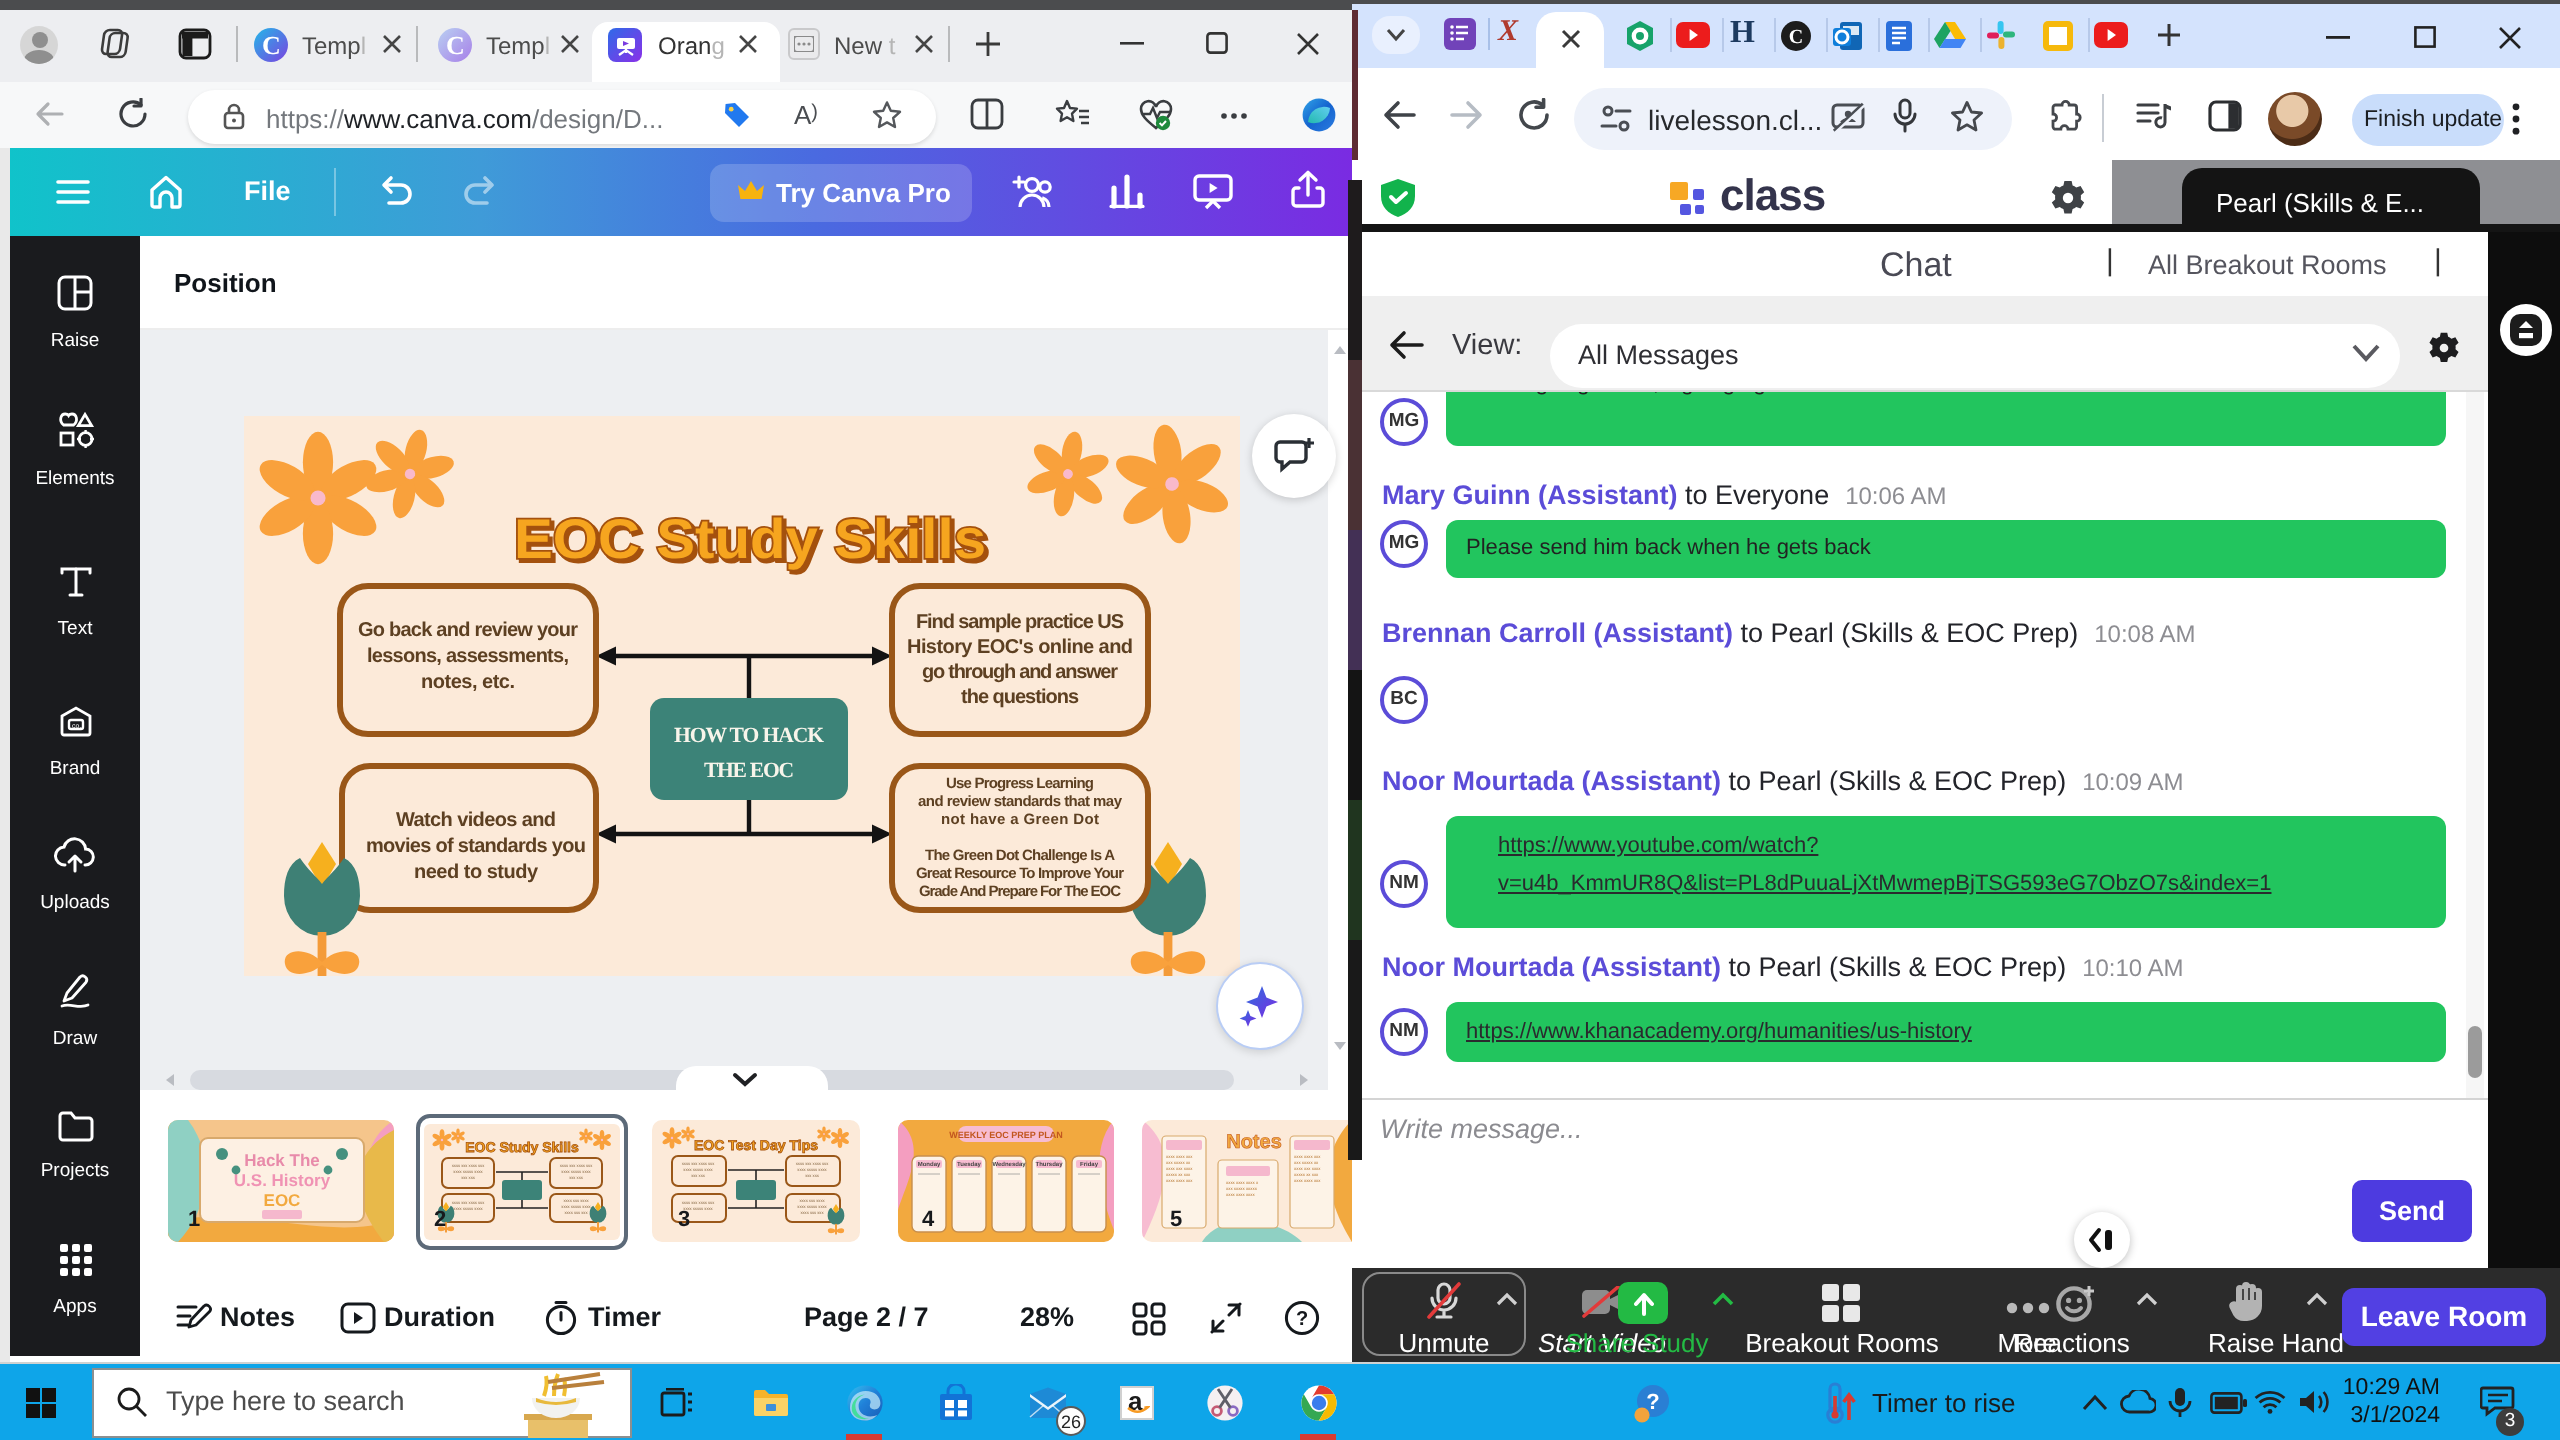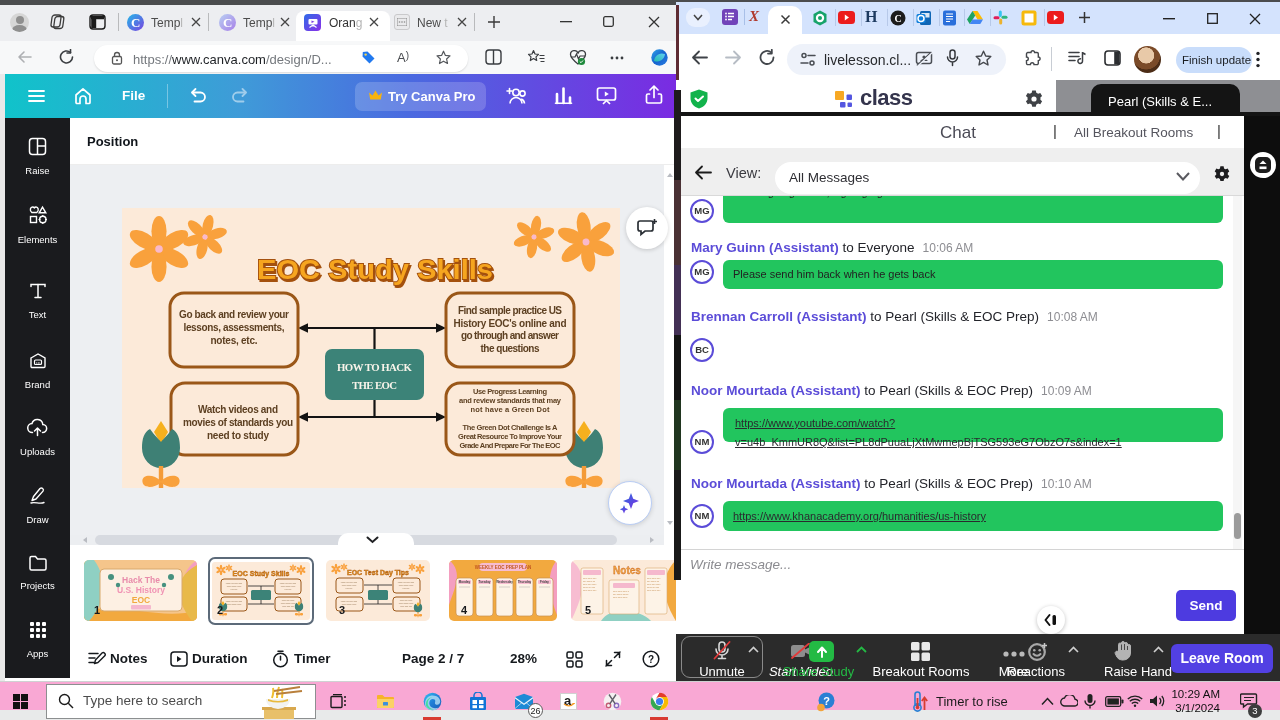--- a/index.html
+++ b/index.html
@@ -989,21 +989,21 @@
 
     <div class="abs" style="left:0;top:196px;width:568px;height:353px;background:#fff;overflow:hidden;">
       <div class="bubble" style="top:-38px;height:65px;line-height:19px;padding:6px 10px 0 10px;">okay, sounds good, he is grabbing<br>his things right now, signing again</div>
       <div class="avat" style="top:3px;">MG</div>
       <div class="chhdr" style="top:44px;"><span class="chname">Mary Guinn (Assistant)</span> to Everyone<span class="chtime">10:06 AM</span></div>
       <div class="bubble" style="top:64px;height:29px;line-height:29px;padding-left:10px;">Please send him back when he gets back</div>
       <div class="avat" style="top:64px;">MG</div>
       <div class="chhdr" style="top:113px;"><span class="chname">Brennan Carroll (Assistant)</span> to Pearl (Skills &amp; EOC Prep)<span class="chtime">10:08 AM</span></div>
       <div class="avat" style="top:142px;">BC</div>
       <div class="chhdr" style="top:187px;"><span class="chname">Noor Mourtada (Assistant)</span> to Pearl (Skills &amp; EOC Prep)<span class="chtime">10:09 AM</span></div>
-      <div class="bubble" style="top:212px;height:34px;padding-left:12px;padding-top:6px;line-height:19px;"><span class="lnk">https://www.youtube.com/watch?<br>v=u4b_KmmUR8Q&amp;list=PL8dPuuaLjXtMwmepBjTSG593eG7ObzO7s&amp;index=1</span></div>
+      <div class="bubble" style="top:212px;height:56px;padding-left:26px;padding-top:6px;line-height:19px;"><span class="lnk">https://www.youtube.com/watch?<br>v=u4b_KmmUR8Q&amp;list=PL8dPuuaLjXtMwmepBjTSG593eG7ObzO7s&amp;index=1</span></div>
       <div class="avat" style="top:234px;">NM</div>
       <div class="chhdr" style="top:280px;"><span class="chname">Noor Mourtada (Assistant)</span> to Pearl (Skills &amp; EOC Prep)<span class="chtime">10:10 AM</span></div>
       <div class="bubble" style="top:305px;height:30px;line-height:30px;padding-left:10px;"><span class="lnk">https://www.khanacademy.org/humanities/us-history</span></div>
       <div class="avat" style="top:308px;">NM</div>
 
       <div class="abs" style="left:557px;top:0;width:9px;height:353px;background:#f6f6f6;"></div>
       <div class="abs" style="left:558px;top:317px;width:7px;height:26px;background:#9b9b9b;border-radius:4px;"></div>
     </div>
 
     <div class="abs" style="left:0;top:549px;width:568px;height:85px;background:#fff;border-top:1px solid #d4d4d4;"></div>
@@ -1121,21 +1121,21 @@
   </div>
 </div>
 
 <div class="abs" style="left:674px;top:90px;width:7px;height:90px;background:#1e1b1c;"></div>
 <div class="abs" style="left:674px;top:180px;width:7px;height:85px;background:#4a3134;"></div>
 <div class="abs" style="left:674px;top:265px;width:7px;height:70px;background:#433055;"></div>
 <div class="abs" style="left:674px;top:335px;width:7px;height:65px;background:#141414;"></div>
 <div class="abs" style="left:674px;top:400px;width:7px;height:70px;background:#20351f;"></div>
 <div class="abs" style="left:674px;top:470px;width:7px;height:110px;background:#191919;"></div>
 
-<div class="abs" id="taskbar" style="left:0;top:681px;width:1280px;height:29px;background:#f9a8d4;border-top:1px solid #cfd2d2;">
+<div class="abs" id="taskbar" style="left:0;top:681px;width:1280px;height:39px;background:#0ea5e9;border-top:1px solid #cfd2d2;">
 
   <div class="abs" style="left:13px;top:12px;">
       <svg width="15" height="15">
         <rect x="0" y="0" width="7" height="7" fill="#111"></rect>
         <rect x="8" y="0" width="7" height="7" fill="#111"></rect>
         <rect x="0" y="8" width="7" height="7" fill="#111"></rect>
         <rect x="8" y="8" width="7" height="7" fill="#111"></rect>
       </svg>
     </div>
 

